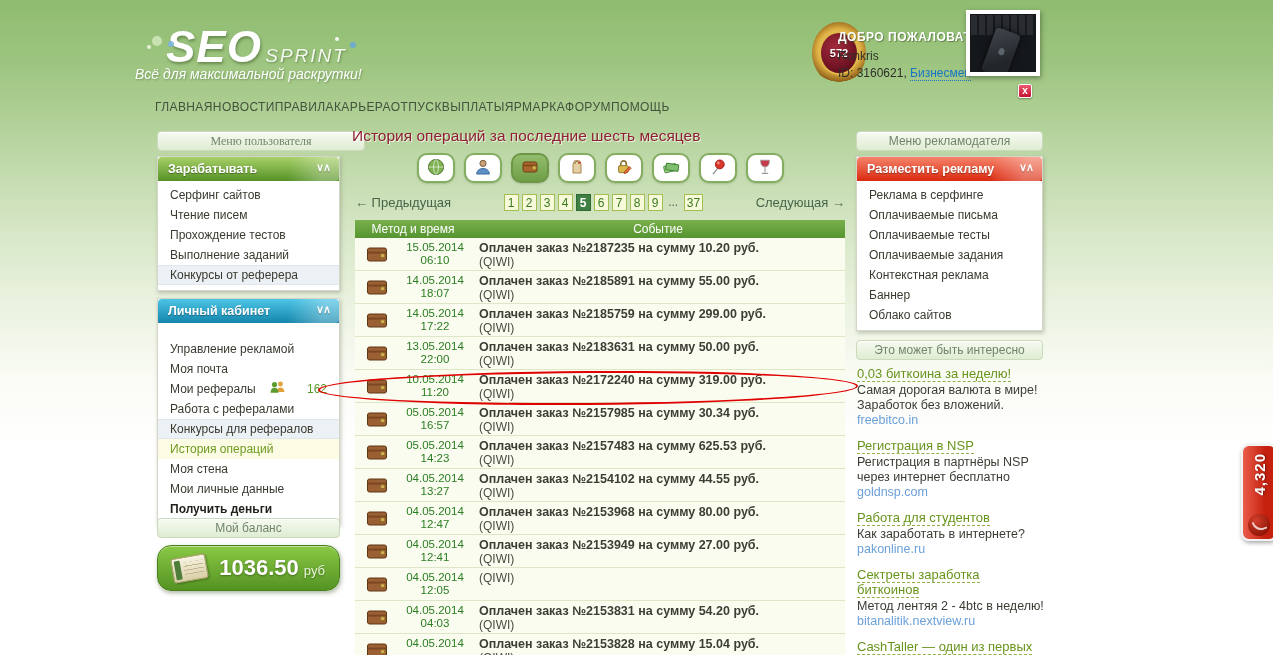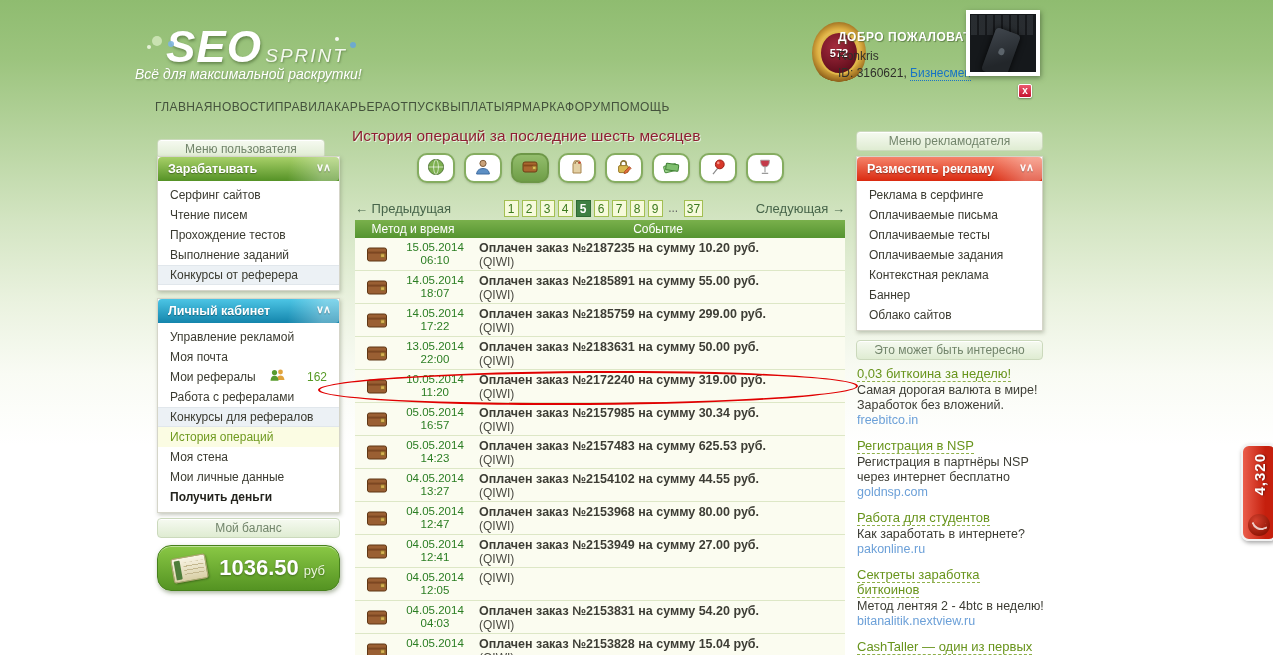--- a/index.html
+++ b/index.html
@@ -169,42 +169,42 @@
     <span>НОВОСТИ</span>
     <span>ПРАВИЛА</span>
     <span>КАРЬЕРА</span>
     <span>ОТПУСК</span>
     <span>ВЫПЛАТЫ</span>
     <span>ЯРМАРКА</span>
     <span>ФОРУМ</span>
     <span>ПОМОЩЬ</span>
   </div>
 
-  <div class="abs pill" style="left:157px; top:139px; width:168px;">Меню пользователя</div>
+  <div class="abs pill" style="left:157px; top:131px; width:208px;font-family:Liberation Serif, serif;">Меню пользователя</div>
 
   <div class="abs sbox" style="left:157px; top:156px; width:183px;">
     <div class="shead green">
       <span>Зарабатывать</span>
       <span class="chev">∨∧</span>
     </div>
     <div style="padding:4px 0 5px;">
       <div class="sitem">Серфинг сайтов</div>
       <div class="sitem">Чтение писем</div>
       <div class="sitem">Прохождение тестов</div>
       <div class="sitem">Выполнение заданий</div>
       <div class="sitem hl">Конкурсы от реферера</div>
     </div>
   </div>
 
   <div class="abs sbox" style="left:157px; top:298px; width:183px;">
     <div class="shead blue">
       <span>Личный кабинет</span>
       <span class="chev">∨∧</span>
     </div>
-    <div style="padding:4px 0 5px;">
+    <div style="padding:16px 0 5px;">
       <div class="sitem">Управление рекламой</div>
       <div class="sitem">Моя почта</div>
       <div class="sitem">
         <span>Мои рефералы</span>
         <span class="ppl">
           <svg width="15" height="12" viewBox="0 0 15 12">
               <circle cx="10.5" cy="3" r="2.4" fill="#e0a33c"></circle>
               <path d="M6.5 11c.3-3.4 2-4.6 4-4.6s3.7 1.2 4 4.6z" fill="#e0a33c"></path>
               <circle cx="4.5" cy="3.6" r="2.6" fill="#5a9c2e"></circle>
               <path d="M.5 11.8C.8 8 2.5 6.8 4.5 6.8s3.7 1.2 4 5z" fill="#5a9c2e"></path>
@@ -279,21 +279,21 @@
           </svg></span>
       </div>
     <div class="fbtn">
         <span><svg width="18" height="18" viewBox="0 0 18 18">
             <path d="M4.6 2.2c0 4.4 1.4 6.6 4.4 6.6s4.4-2.2 4.4-6.6z" fill="#c43a4a" stroke="#9a9a9a" stroke-width=".8"></path>
             <path d="M9 8.8v5.4M5.8 15.4h6.4" stroke="#9a9a9a" stroke-width="1.1" fill="none"></path>
           </svg></span>
       </div>
   </div>
 
-  <div class="abs pgrow" style="left:355px; top:200px;">
+  <div class="abs pgrow" style="left:355px; top:194px;">
     <span class="pglink">← Предыдущая</span>
     <span class="pgnums">
       <span class="pg">1</span>
       <span class="pg">2</span>
       <span class="pg">3</span>
       <span class="pg">4</span>
       <span class="pg on">5</span>
       <span class="pg">6</span>
       <span class="pg">7</span>
       <span class="pg">8</span>

